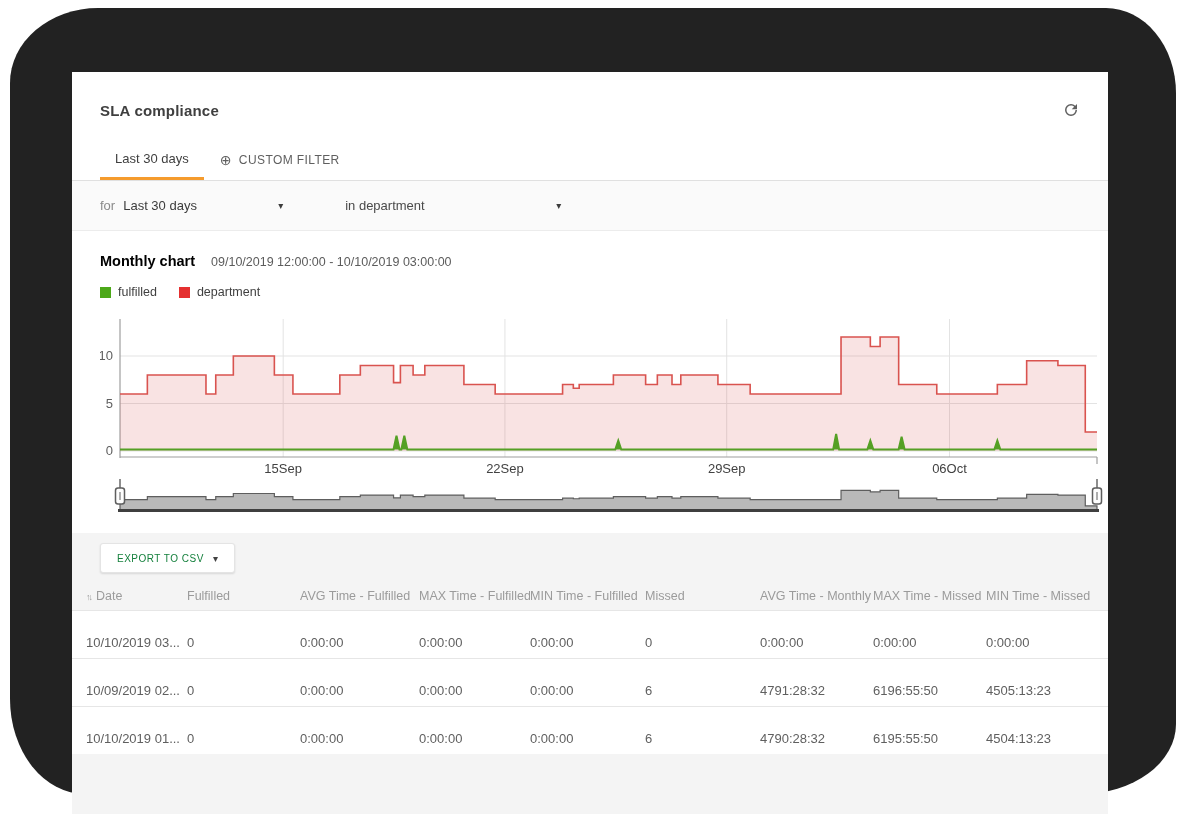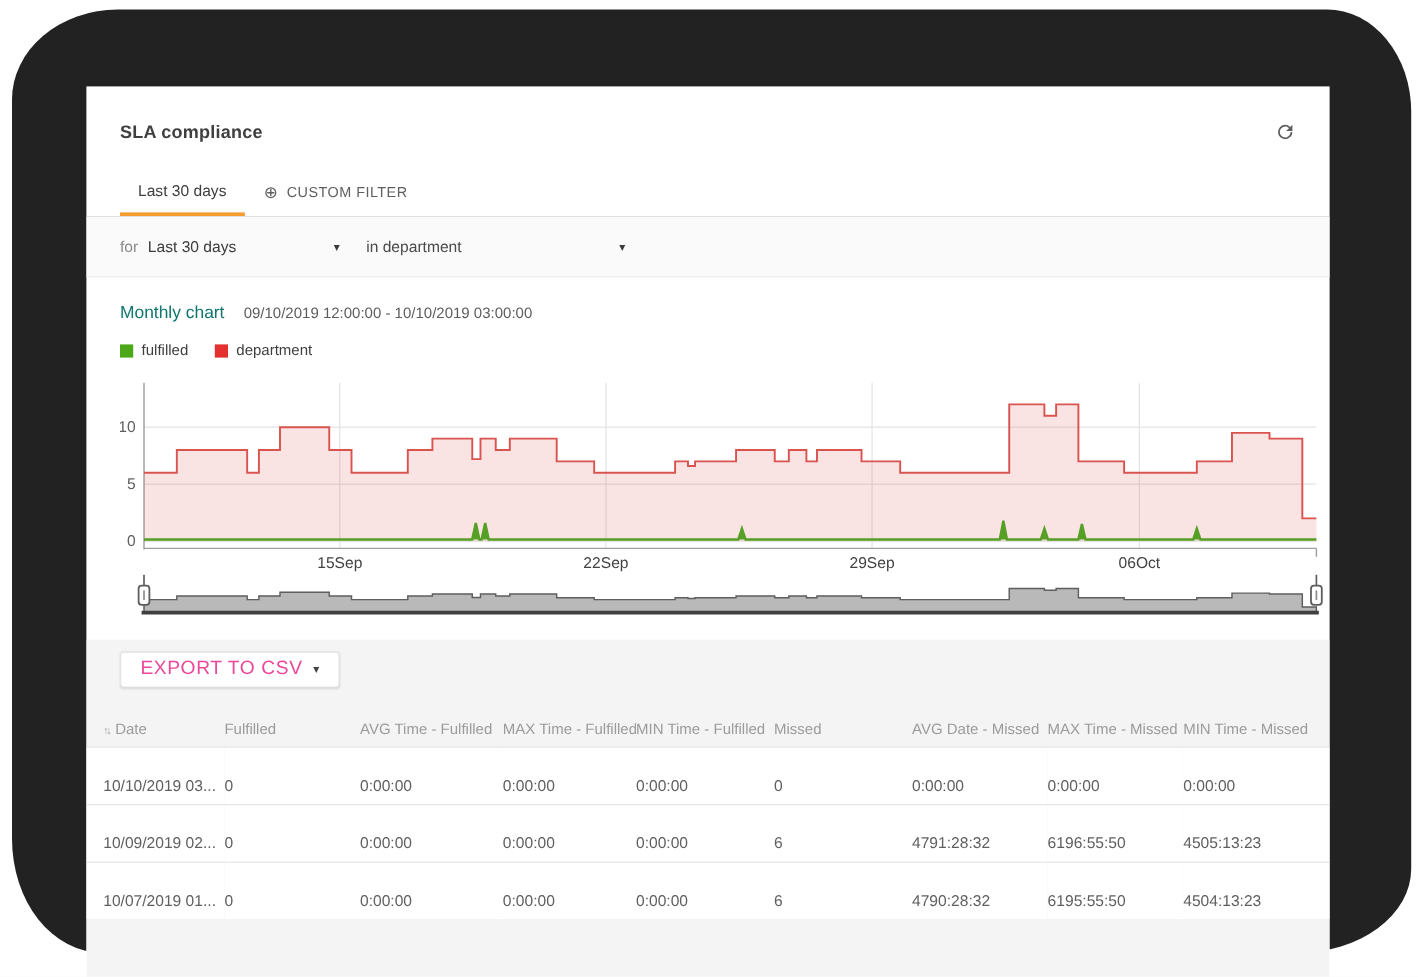--- a/index.html
+++ b/index.html
@@ -35,42 +35,42 @@
   
   .filterbar{
     height:49px;background:#fafafa;border-bottom:1px solid #ececec;
     display:flex;align-items:center;padding-left:28px;
   }
   .filterbar .for{color:#8a8a8a;font-size:13px;margin-right:8px;}
   .fselect{display:flex;align-items:center;cursor:pointer;}
   .fselect .val{font-size:13px;color:#3c3c3c;}
   .fselect .caret{font-size:10px;color:#3c3c3c;margin-left:8px;}
   .fselect.range{width:160px;justify-content:space-between;margin-right:22px;}
-  .fselect.dept{width:216px;justify-content:space-between;}
+  .fselect.dept{width:216px;justify-content:space-between;margin-left:40px;}
   .fselect.dept .val{color:#4a4a4a;}
   
   .chart-head{display:flex;align-items:baseline;margin:22px 28px 0 28px;}
-  .chart-head h2{margin:0;font-size:14.5px;font-weight:normal;color:#0f766e;}
+  .chart-head h2{margin:0;font-size:14.5px;font-weight:bold;color:#000000;}
   .chart-head .subtitle{margin-left:16px;font-size:12.5px;color:#5c5c5c;}
   .legend{display:flex;align-items:center;margin:16px 28px 0 28px;}
   .legend-item{display:flex;align-items:center;margin-right:22px;}
   .legend-swatch{width:11px;height:11px;margin-right:7px;display:inline-block;}
   .legend-label{font-size:12.5px;color:#3f3f3f;}
   #chart{display:block;margin:18px 0 0 28px;}
   #brush{display:block;margin:2px 0 0 28px;overflow:visible;}
   
   .footer{background:#f4f4f4;margin-top:20px;padding-top:10px;height:100%;}
   .export-btn{
     margin-left:28px;height:30px;background:#ffffff;border:1px solid #e4e4e4;border-radius:3px;
     box-shadow:0 1px 2px rgba(0,0,0,0.12);display:inline-flex;align-items:center;
     padding:0 16px;cursor:pointer;font-family:inherit;
   }
-  .export-btn .lbl{font-size:16px;color:#ec4899;letter-spacing:.5px;}
+  .export-btn .lbl{font-size:10px;color:#15803d;letter-spacing:.5px;}
   .export-btn .caret{font-size:10px;color:#424242;margin-left:9px;}
-  table.sla{border-collapse:collapse;width:100%;margin-top:21px;table-layout:fixed;}
+  table.sla{border-collapse:collapse;width:100%;margin-top:9px;table-layout:fixed;}
   table.sla th{
     font-weight:normal;font-size:12.5px;color:#9b9b9b;text-align:left;
     padding:7px 6px 7px 0;white-space:nowrap;overflow:hidden;
   }
   table.sla th:first-child, table.sla td:first-child{padding-left:14px;}
   table.sla td{
     background:#ffffff;font-size:13px;color:#5f5f5f;padding:24px 6px 8px 0;
     border-top:1px solid #e6e6e6;white-space:nowrap;overflow:hidden;
   }
   .sort-ic{font-size:9px;color:#9b9b9b;letter-spacing:-2px;margin-right:5px;cursor:pointer;}
@@ -185,21 +185,21 @@
           <col style="width: 122px;">
         </colgroup>
       <thead>
           <tr id="thead-row">
             <th><span class="sort-ic">↑↓</span>Date</th>
             <th>Fulfilled</th>
             <th>AVG Time - Fulfilled</th>
             <th>MAX Time - Fulfilled</th>
             <th>MIN Time - Fulfilled</th>
             <th>Missed</th>
-            <th>AVG Date - Missed</th>
+            <th>AVG Time - Monthly</th>
             <th>MAX Time - Missed</th>
             <th>MIN Time - Missed</th>
           </tr>
         </thead>
       <tbody id="tbody">
           <tr>
             <td>10/10/2019 03...</td>
             <td>0</td>
             <td>0:00:00</td>
             <td>0:00:00</td>
@@ -214,21 +214,21 @@
             <td>0</td>
             <td>0:00:00</td>
             <td>0:00:00</td>
             <td>0:00:00</td>
             <td>6</td>
             <td>4791:28:32</td>
             <td>6196:55:50</td>
             <td>4505:13:23</td>
           </tr>
           <tr>
-            <td>10/07/2019 01...</td>
+            <td>10/10/2019 01...</td>
             <td>0</td>
             <td>0:00:00</td>
             <td>0:00:00</td>
             <td>0:00:00</td>
             <td>6</td>
             <td>4790:28:32</td>
             <td>6195:55:50</td>
             <td>4504:13:23</td>
           </tr>
         </tbody>

